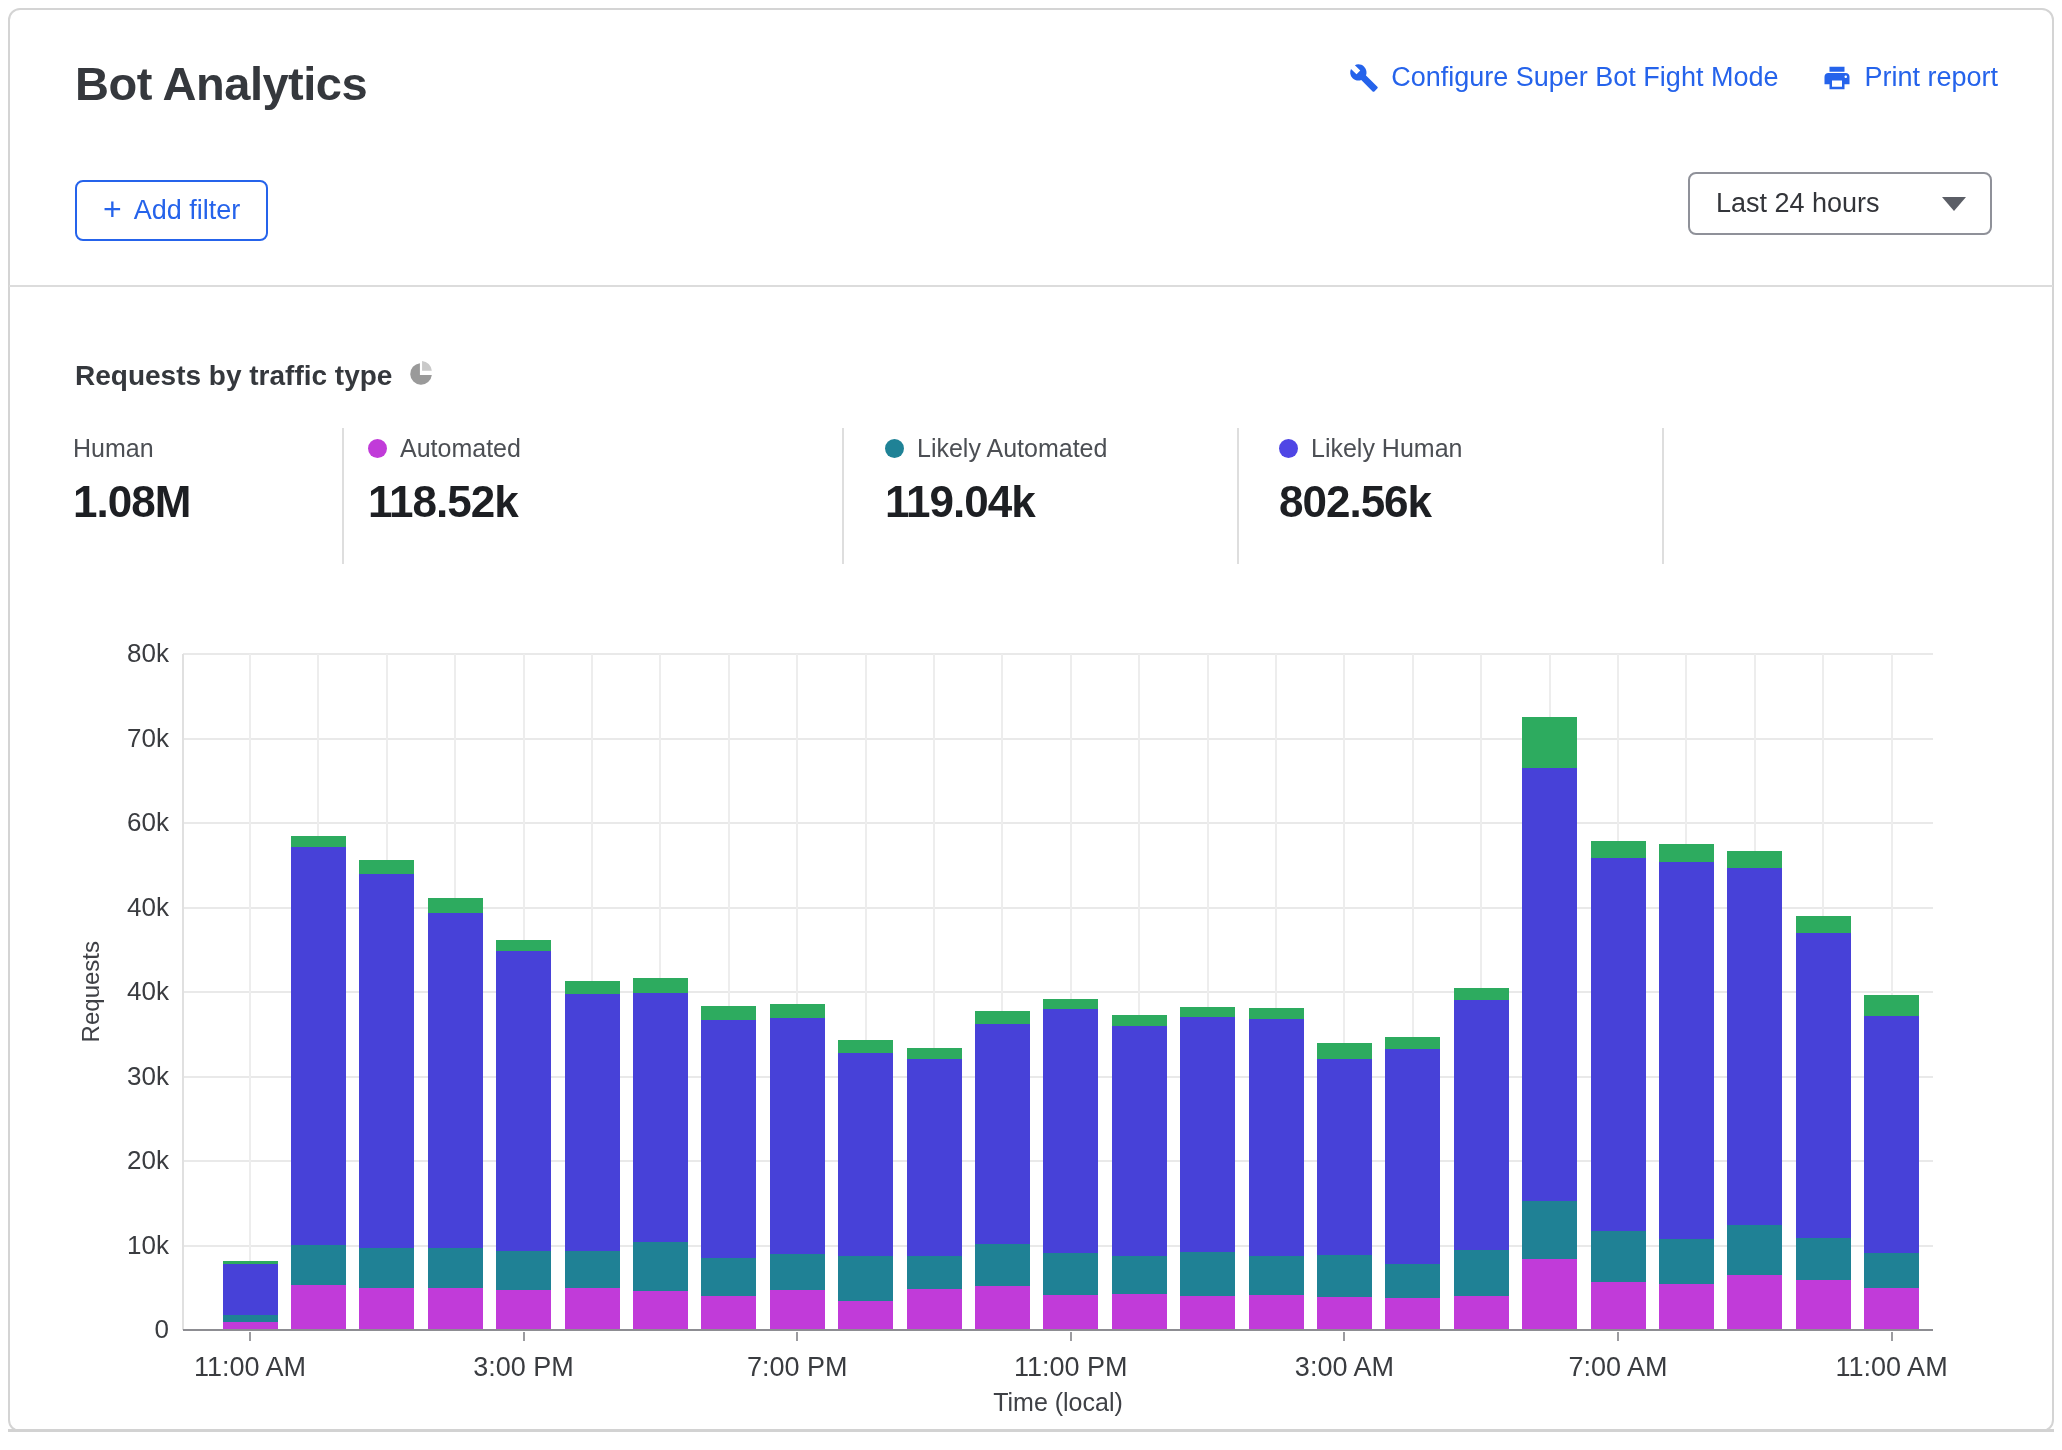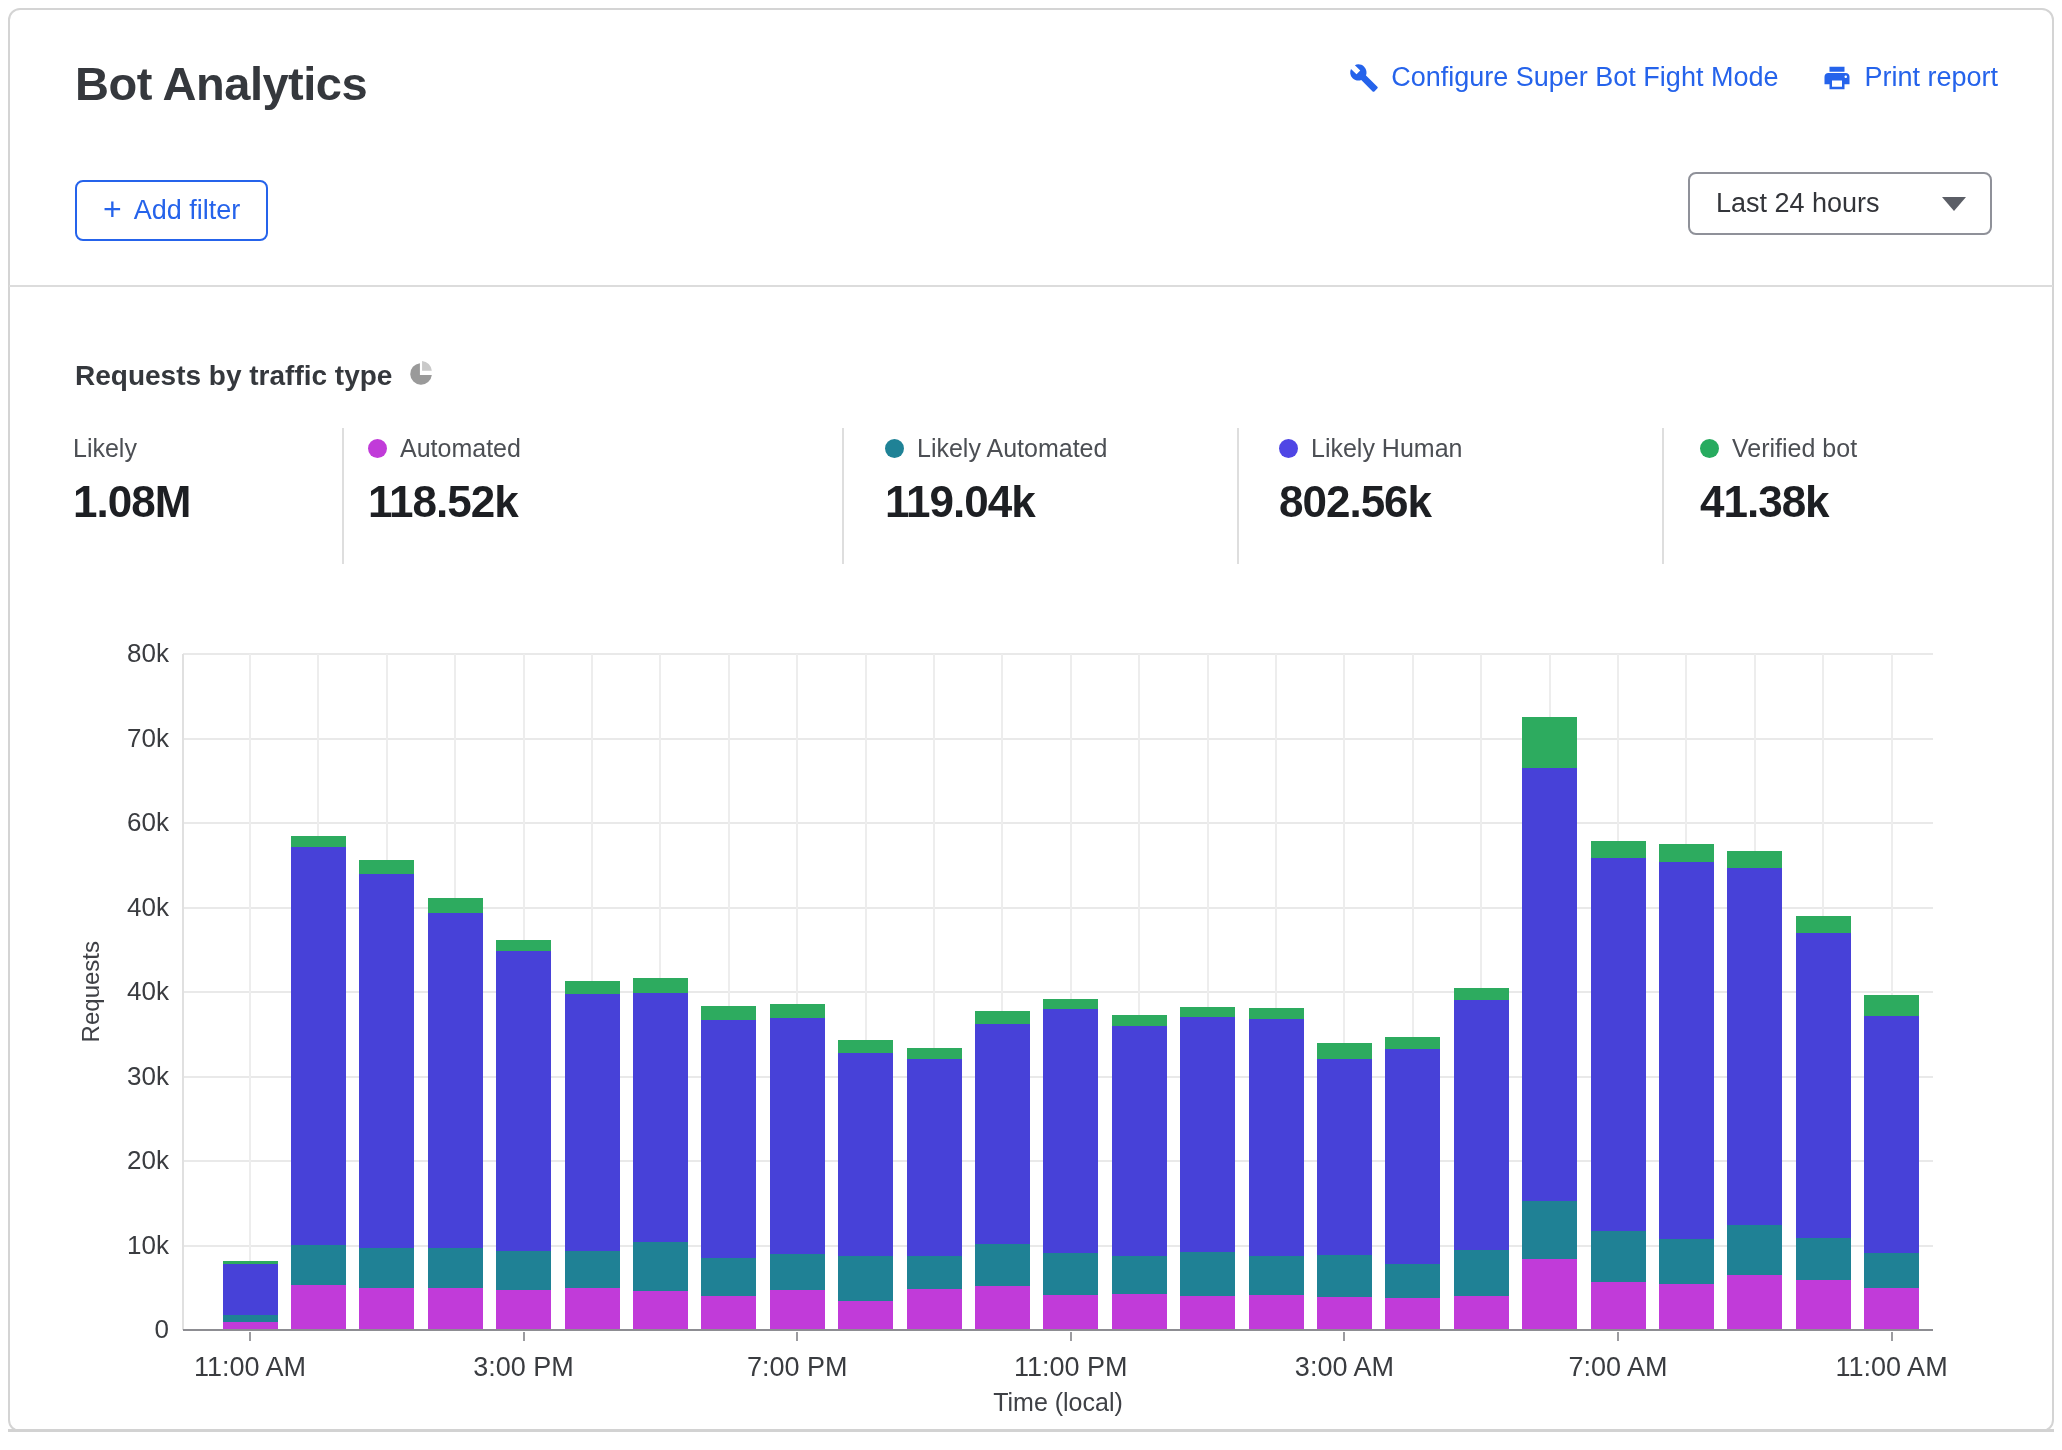--- a/index.html
+++ b/index.html
@@ -96,21 +96,21 @@
       <svg width="26" height="26" viewBox="0 0 24 24">
           <path d="M11 2a10 10 0 1 0 11 11H11z" fill="#9a9a9a"></path>
           <path d="M13 0v9h9A10 10 0 0 0 13 0z" fill="#c9c9c9"></path>
         </svg>
     </span>
   </div>
 
   <div class="stats-row">
       <div class="stat-cell" style="left: 73px;">
         <div class="stat-label-row">
-          <span class="stat-label">Likely</span>
+          <span class="stat-label">Human</span>
         </div>
         <div class="stat-value">1.08M</div>
       </div>
       <div class="stat-cell" style="left: 368px;">
         <div class="stat-label-row">
           <span class="stat-dot" style="background: rgb(193, 59, 217);"></span>
           <span class="stat-label">Automated</span>
         </div>
         <div class="stat-value">118.52k</div>
       </div>
@@ -120,27 +120,20 @@
           <span class="stat-label">Likely Automated</span>
         </div>
         <div class="stat-value">119.04k</div>
       </div>
       <div class="stat-cell" style="left: 1279px;">
         <div class="stat-label-row">
           <span class="stat-dot" style="background: rgb(79, 70, 229);"></span>
           <span class="stat-label">Likely Human</span>
         </div>
         <div class="stat-value">802.56k</div>
-      </div>
-      <div class="stat-cell" style="left: 1700px;">
-        <div class="stat-label-row">
-          <span class="stat-dot" style="background: rgb(39, 171, 95);"></span>
-          <span class="stat-label">Verified bot</span>
-        </div>
-        <div class="stat-value">41.38k</div>
       </div>
       <div class="stat-divider" style="left: 342px;"></div>
       <div class="stat-divider" style="left: 842px;"></div>
       <div class="stat-divider" style="left: 1237px;"></div>
       <div class="stat-divider" style="left: 1662px;"></div>
     </div>
 
   <div class="chart">
     <div class="y-axis-title-box">
       <span class="y-axis-title">Requests</span>

